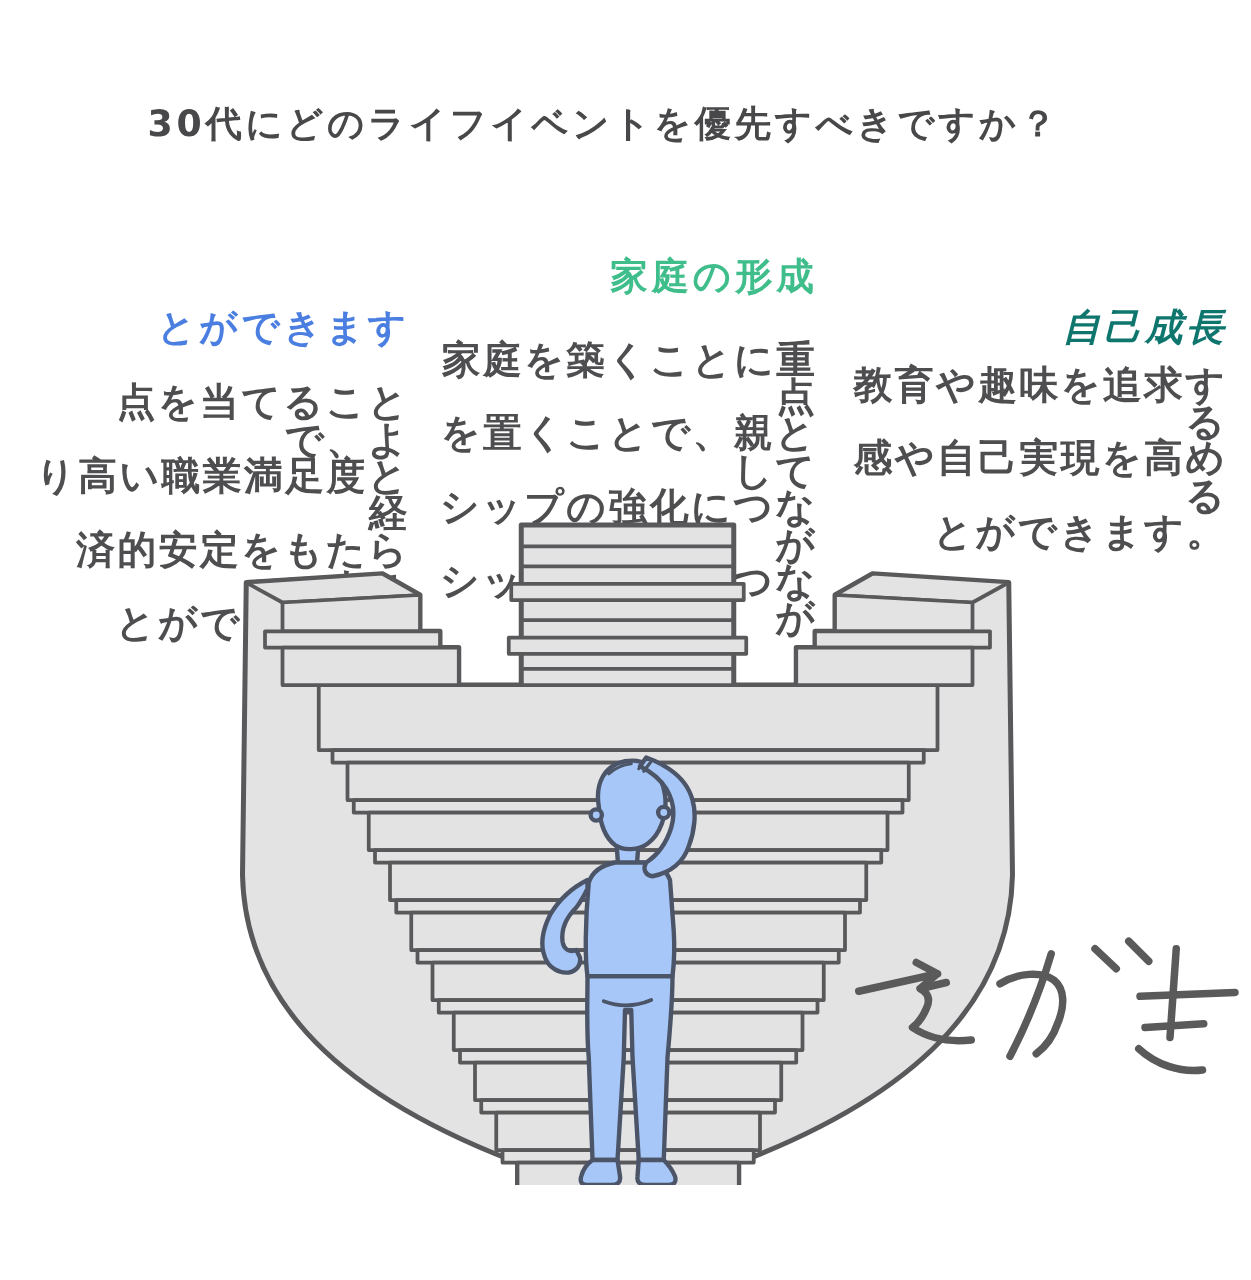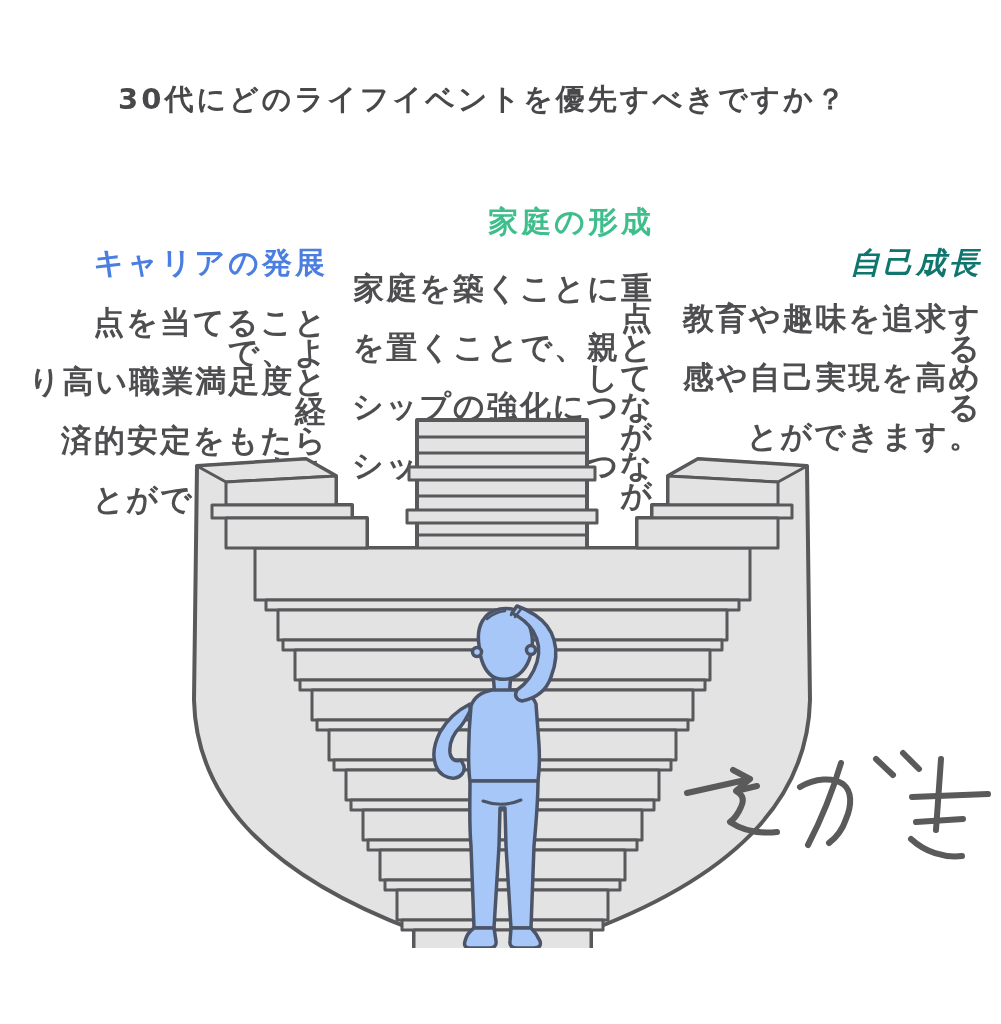--- a/index.html
+++ b/index.html
@@ -11,32 +11,32 @@
   .col1{left:28px;top:244px;width:300px;}
   .col2{left:350px;top:203px;width:304px;}
   .col3{left:672px;top:244px;width:310px;}
   .heading{margin:0;font-size:30px;font-weight:bold;letter-spacing:3px;line-height:38px;}
   .h-blue{color:#4A7EE0;}
   .h-green{color:#3FBE8C;}
   .h-yellow{color:#0f766e;font-style:italic;}
   .body{margin-top:26px;font-size:31px;font-weight:bold;letter-spacing:2px;
         line-height:29.5px;color:#4E4E50;}
   .col2 .body{margin-top:33px;}
-  .col3 .body{margin-top:22px;}
+  .col3 .body{margin-top:12px;}
   .illu{position:absolute;left:0;top:0;}
 </style>
 </head>
 <body>
 
 <div class="page">
 
   <h1 class="title">30代にどのライフイベントを優先すべきですか？</h1>
 
   <section class="col col1">
-    <h2 class="heading h-blue">キャリアの発展</h2>
+    <h2 class="heading h-blue">とができます</h2>
     <div class="body">
       <div>点を当てることで、よ</div>
       <div>り高い職業満足度と経</div>
       <div>済的安定をもたらすこ</div>
       <div>とができます。</div>
     </div>
   </section>
 
   <section class="col col2">
     <h2 class="heading h-green">家庭の形成</h2>

